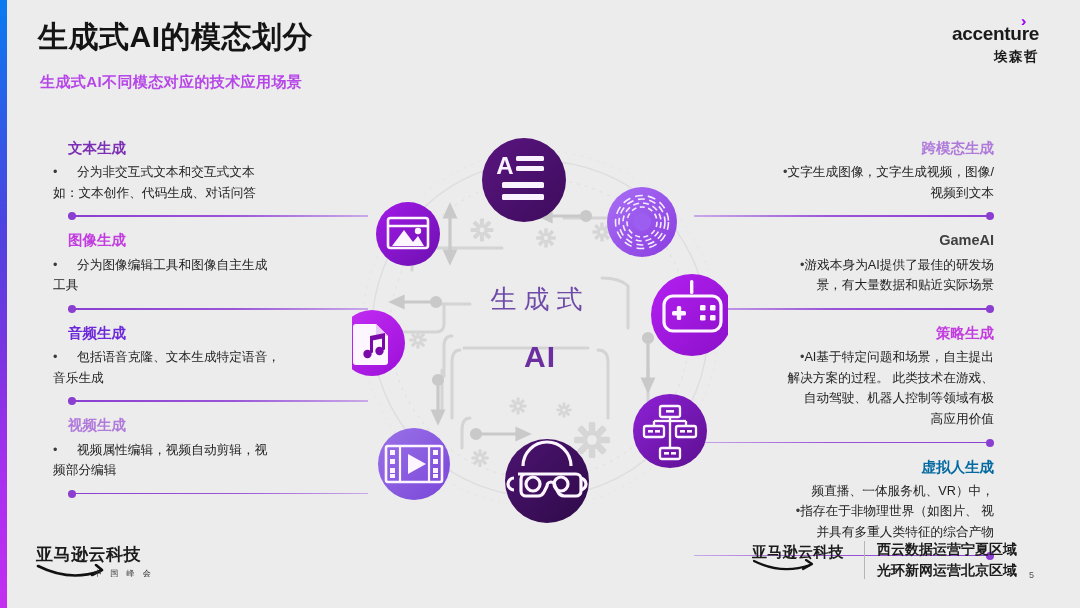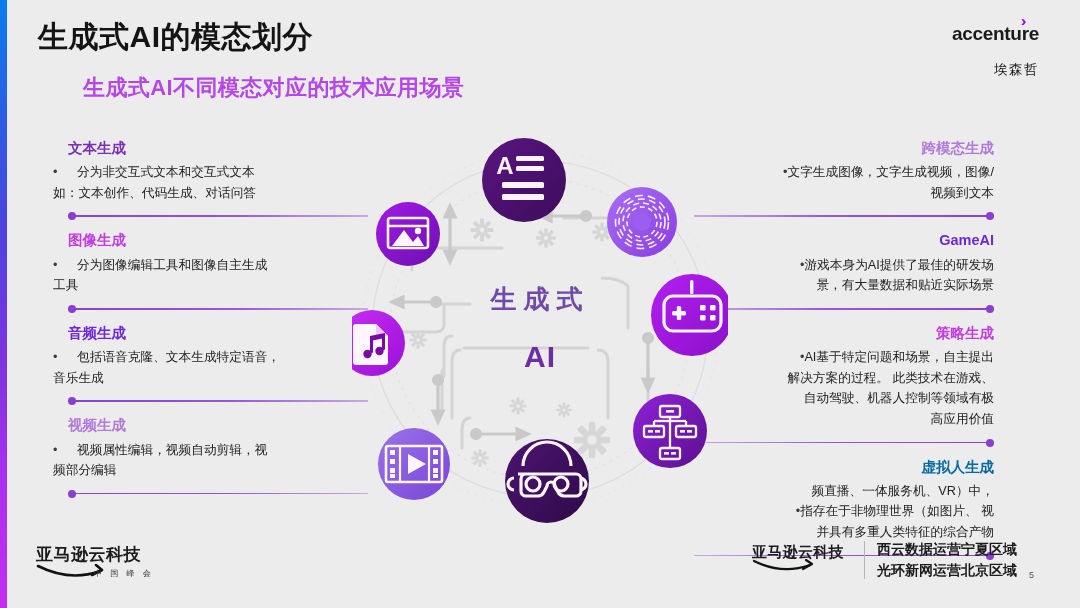--- a/index.html
+++ b/index.html
@@ -18,33 +18,32 @@
   }
 
   
   .title{
     position:absolute;left:38px;top:17px;
     font-size:30px;font-weight:bold;color:#141414;letter-spacing:.5px;
     white-space:nowrap;
   }
   .subtitle{
     position:absolute;left:40px;top:73px;
-    font-size:22px;font-weight:bold;color:#b646e8;letter-spacing:.4px;
+    font-size:15px;font-weight:bold;color:#b646e8;letter-spacing:.4px;
     white-space:nowrap;
-    margin-left:43px;
   }
 
   
   .acc-logo{position:absolute;right:17px;top:24px;text-align:right;}
   .acc-word{position:relative;font-size:19px;font-weight:bold;color:#1a1a1a;letter-spacing:-.3px;line-height:1;}
   .acc-arrow{
     position:absolute;right:13px;top:-11px;font-size:15px;font-weight:bold;
     color:#a100ff;line-height:1;transform:scaleX(1.15);
   }
-  .acc-cn{margin-top:18px;font-size:13.5px;font-weight:normal;color:#1a1a1a;letter-spacing:1.5px;}
+  .acc-cn{margin-top:5px;font-size:13.5px;font-weight:bold;color:#1a1a1a;letter-spacing:1.5px;}
 
   
   .col{position:absolute;width:300px;}
   .col-left{left:68px;top:138px;text-align:left;}
   .col-right{right:62px;top:138px;text-align:right;}
 
   .sec{position:relative;}
   .sec-head{font-size:14.5px;font-weight:bold;line-height:1.4;margin:0 0 4px 0;}
   .sec-body{font-size:12.7px;color:#232323;line-height:1.62;}
   .sec-body .li{display:block;}
@@ -62,21 +61,21 @@
   .col-right .divider .dot{right:0;}
 
   
   .diagram{position:absolute;left:352px;top:118px;width:376px;height:422px;}
   .diagram svg{position:absolute;left:0;top:0;}
 
   .ctr-text{
     position:absolute;left:0;right:0;top:168px;text-align:center;
     pointer-events:none;
   }
-  .ctr-cn{font-size:26px;font-weight:bold;color:#6f4aa8;letter-spacing:7px;line-height:1;}
+  .ctr-cn{font-size:26px;font-weight:normal;color:#6f4aa8;letter-spacing:7px;line-height:1;}
   .ctr-ai{margin-top:30px;font-size:30px;font-weight:bold;color:#6b2fa0;letter-spacing:1px;line-height:1;}
 
   
   .foot-left{position:absolute;left:36px;bottom:28px;}
   .aws-cn{font-size:17px;font-weight:bold;color:#1b1b1b;letter-spacing:.5px;line-height:1;}
   .aws-smile{position:relative;height:16px;margin-top:1px;}
   .aws-sub{position:absolute;left:58px;top:4px;font-size:8px;color:#333;letter-spacing:3px;}
 
   .foot-right{position:absolute;right:22px;bottom:26px;display:flex;align-items:center;gap:12px;}
   .aws-cn-sm{font-size:15px;font-weight:bold;color:#1b1b1b;letter-spacing:.3px;line-height:1;}
@@ -155,21 +154,21 @@
         <div class="sec-body">
           <span class="li"><span class="bullet">•</span><span>文字生成图像，文字生成视频，图像/</span></span>
           <span class="li cont"><span>视频到文本</span></span>
         </div>
       </div>
       <div class="divider">
         <span class="line"></span>
         <span class="dot"></span>
       </div>
       <div class="sec">
-        <div class="sec-head" style="color: #6d28d9;">GameAI</div>
+        <div class="sec-head" style="color: #404040;">GameAI</div>
         <div class="sec-body">
           <span class="li"><span class="bullet">•</span><span>游戏本身为AI提供了最佳的研发场</span></span>
           <span class="li cont"><span>景，有大量数据和贴近实际场景</span></span>
         </div>
       </div>
       <div class="divider">
         <span class="line"></span>
         <span class="dot"></span>
       </div>
       <div class="sec">

